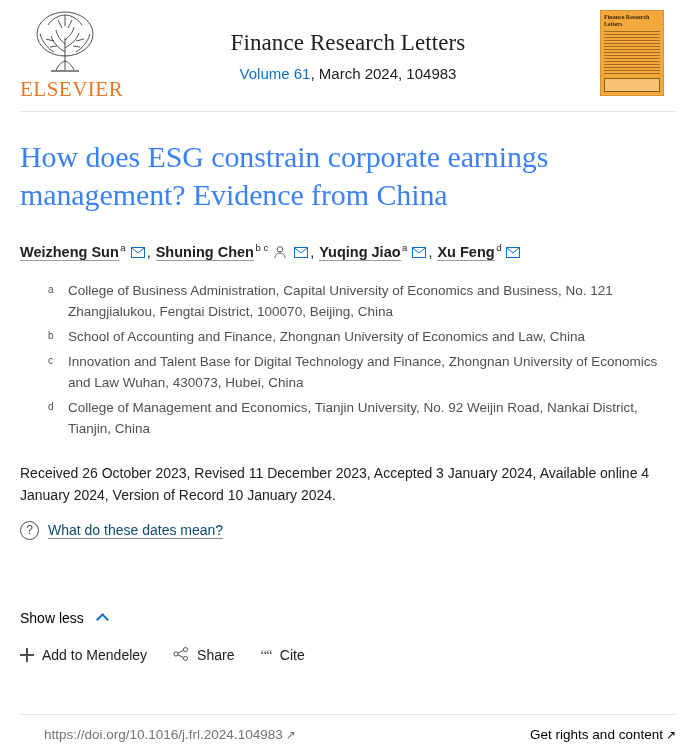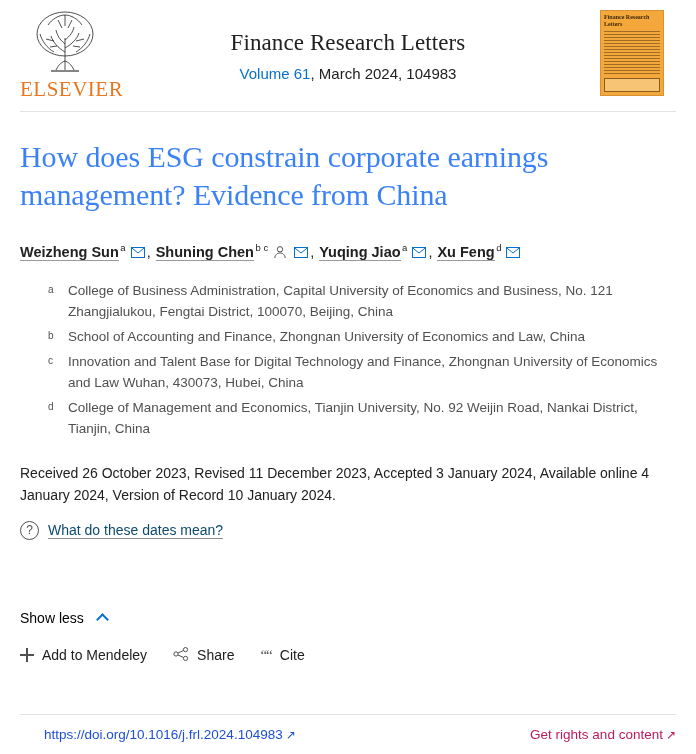--- a/index.html
+++ b/index.html
@@ -272,27 +272,27 @@
     right: 20px;
     bottom: 0;
     height: 40px;
     border-top: 1px solid #e3e3e3;
     display: flex;
     align-items: center;
     justify-content: space-between;
     font-size: 13.5px;
   }
   .doi-link {
-    color: #1d4ed8;
+    color: #737373;
     text-decoration: none;
     cursor: pointer;
     padding-left: 24px;
   }
   .rights-link {
-    color: #be185d;
+    color: #000000;
     text-decoration: none;
     cursor: pointer;
   }
   .ext-arrow {
     display: inline-block;
     margin-left: 3px;
     font-size: 12px;
   }
 </style>
 </head>

